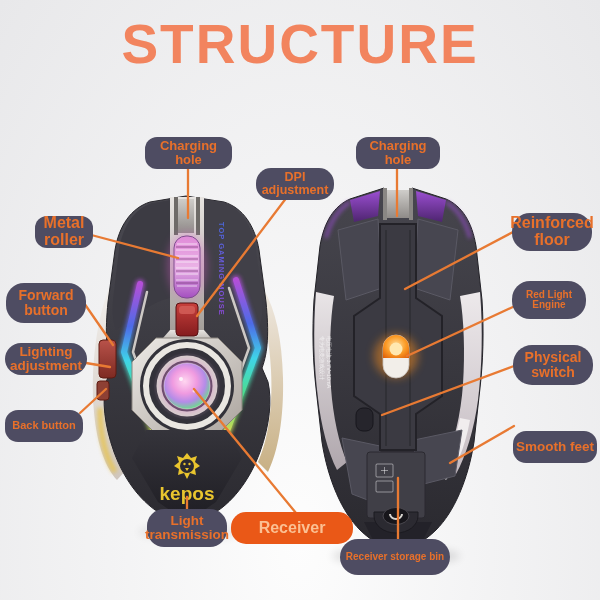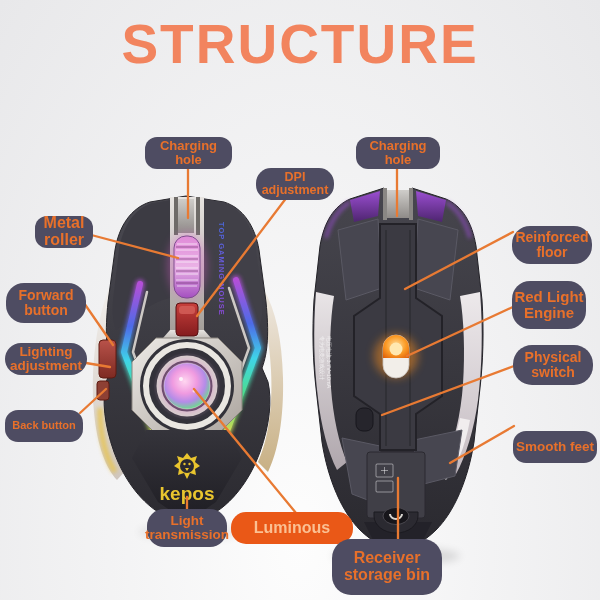--- a/index.html
+++ b/index.html
@@ -279,21 +279,21 @@
     </g>
   </svg>
 
   <div class="pill" style="left:145px;top:137px;width:87px;height:23px;font-size:13px;border-radius:12px;">Charging hole</div>
   <div class="pill" style="left:6px;top:216px;width:58px;height:24px;font-size:16px;border-radius:12px;margin-left:29px;">Metal roller</div>
   <div class="pill" style="left:256px;top:168px;width:78px;height:30px;font-size:12.5px;border-radius:15px;">DPI adjustment</div>
   <div class="pill" style="left:6px;top:283px;width:80px;height:40px;font-size:14px;border-radius:18px;">Forward button</div>
   <div class="pill" style="left:5px;top:343px;width:82px;height:24px;font-size:13.5px;border-radius:17px;">Lighting adjustment</div>
   <div class="pill" style="left:5px;top:410px;width:78px;height:26px;font-size:11px;border-radius:13px;">Back button</div>
   <div class="pill" style="left:147px;top:509px;width:80px;height:38px;font-size:13.5px;border-radius:17px;">Light transmission</div>
-  <div class="pill orange" style="left:231px;top:512px;width:122px;height:29px;font-size:16px;border-radius:15px;">Luminous</div>
+  <div class="pill orange" style="left:231px;top:512px;width:122px;height:29px;font-size:16px;border-radius:15px;">Receiver</div>
   <div class="pill" style="left:356px;top:137px;width:84px;height:23px;font-size:13px;border-radius:12px;">Charging hole</div>
-  <div class="pill" style="left:512px;top:226px;width:80px;height:38px;font-size:14px;border-radius:18px;">Reinforced floor</div>
-  <div class="pill" style="left:512px;top:281px;width:74px;height:48px;font-size:15px;border-radius:18px;">Red Light Engine</div>
+  <div class="pill" style="left:512px;top:213px;width:80px;height:38px;font-size:16px;border-radius:18px;">Reinforced floor</div>
+  <div class="pill" style="left:512px;top:281px;width:74px;height:38px;font-size:10px;border-radius:18px;">Red Light Engine</div>
   <div class="pill" style="left:513px;top:345px;width:80px;height:40px;font-size:14px;border-radius:19px;">Physical switch</div>
   <div class="pill" style="left:513px;top:411px;width:84px;height:26px;font-size:13.5px;border-radius:13px;margin-top:20px;">Smooth feet</div>
-  <div class="pill" style="left:332px;top:539px;width:110px;height:56px;font-size:16px;border-radius:19px;">Receiver storage bin</div>
+  <div class="pill" style="left:340px;top:539px;width:110px;height:36px;font-size:10px;border-radius:19px;">Receiver storage bin</div>
 
 </div>
 
 </body></html>

